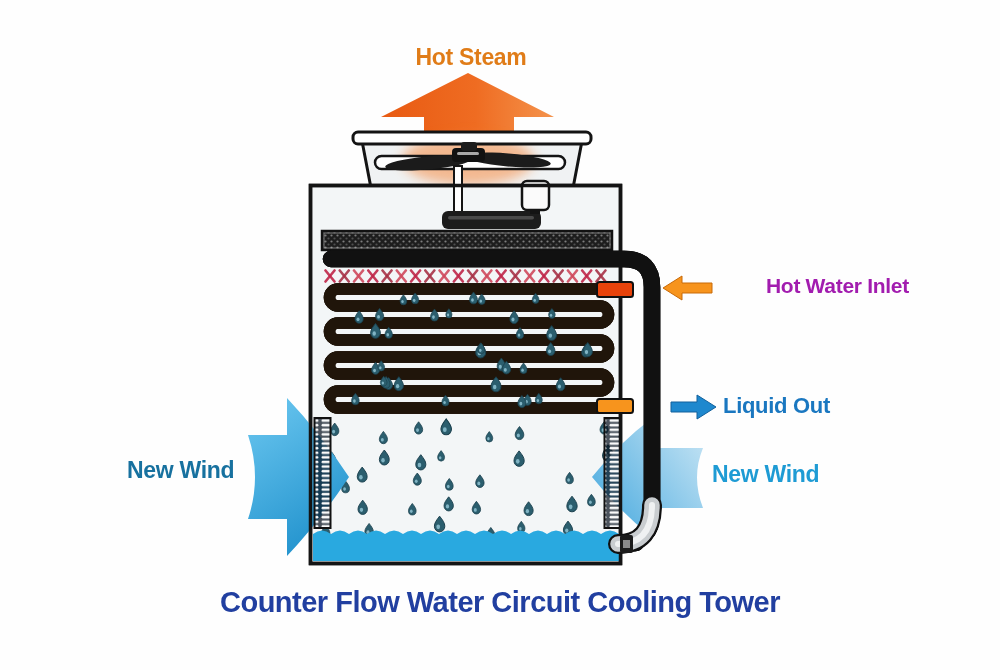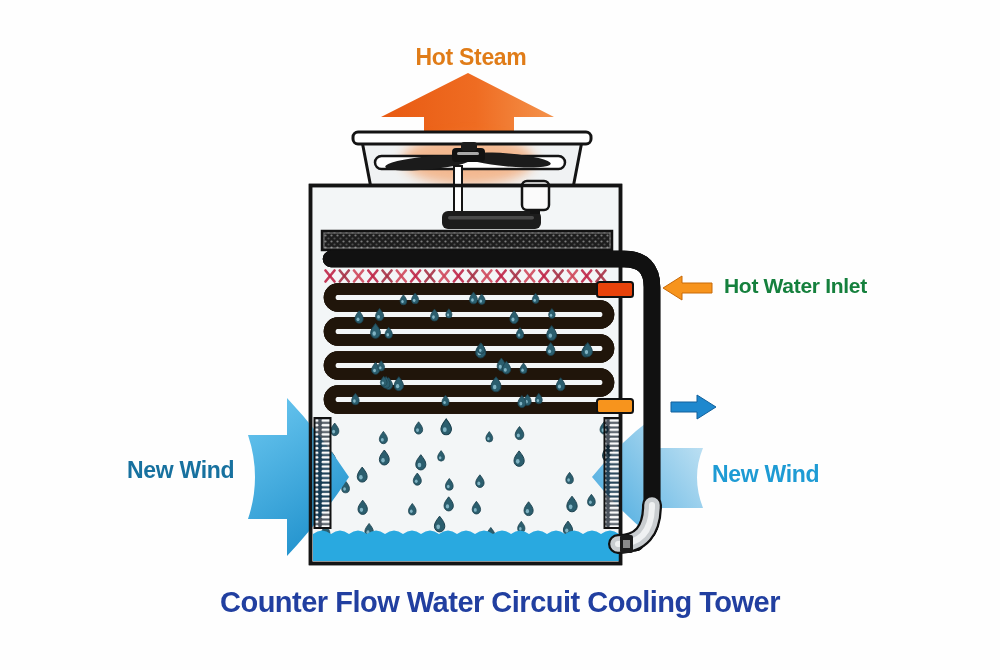--- a/index.html
+++ b/index.html
@@ -233,18 +233,19 @@
   </g>
 
   <rect x="597" y="282" width="36" height="15" rx="2.5" stroke="#111111" stroke-width="2" fill="#e8430b"></rect>
   <rect x="597" y="399" width="36" height="14" rx="2.5" stroke="#111111" stroke-width="2" fill="#f7941d"></rect>
 
   <path stroke="#c86a08" stroke-width="1" d="M663,288 L682,276 L682,283 L712,283 L712,293 L682,293 L682,300 Z" fill="#f7941d"></path>
   <path stroke="#12619c" stroke-width="1" d="M716,407 L697,395 L697,402 L671,402 L671,412 L697,412 L697,419 Z" fill="#1e88ce"></path>
 </svg>
 
 <div class="lbl lbl-hot-steam" style="color: rgb(224, 124, 24);">Hot Steam</div>
-<div class="lbl lbl-inlet" style="color: #15803d;">Hot Water Inlet</div>
+<div class="lbl lbl-inlet" style="color: #a21caf; margin-left: 42px;">Hot Water Inlet</div>
+<div class="lbl lbl-out" style="color: rgb(26, 119, 192);">Liquid Out</div>
 <div class="lbl lbl-wind-left" style="color: rgb(23, 113, 159);">New Wind</div>
 <div class="lbl lbl-wind-right" style="color: rgb(30, 155, 212);">New Wind</div>
 <div class="lbl lbl-title" style="color: rgb(33, 63, 160);">Counter Flow Water Circuit Cooling Tower</div>
 
 </div>
 
 </body></html>

